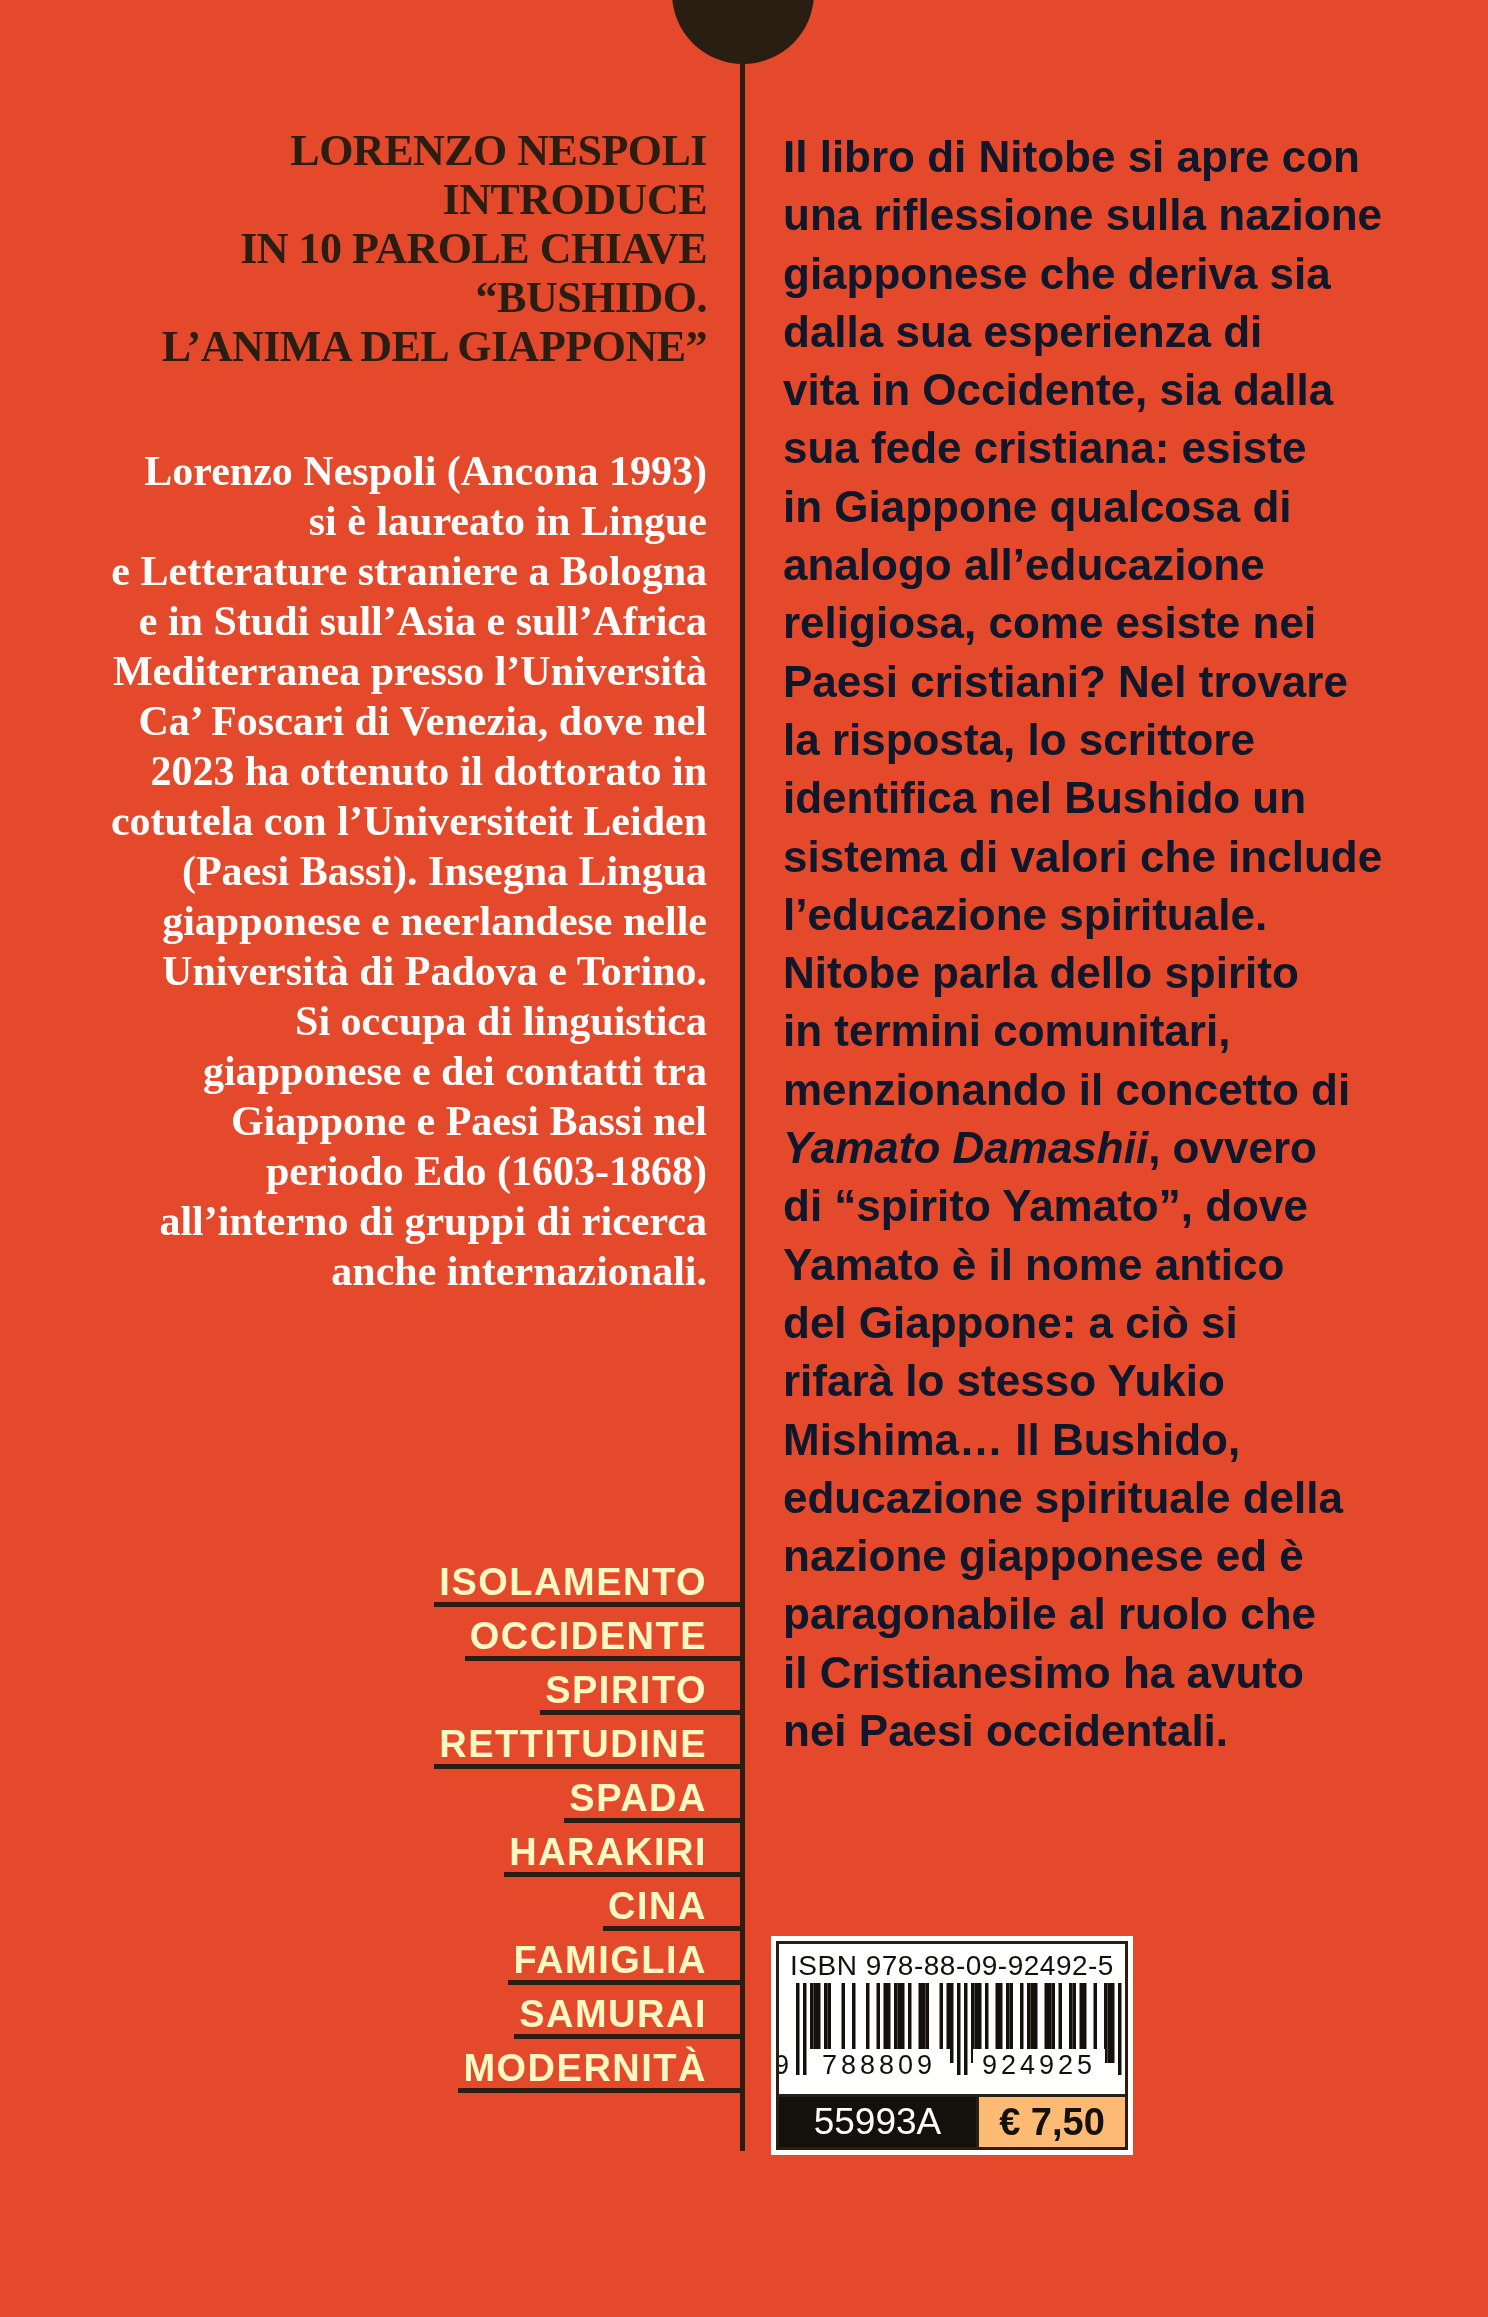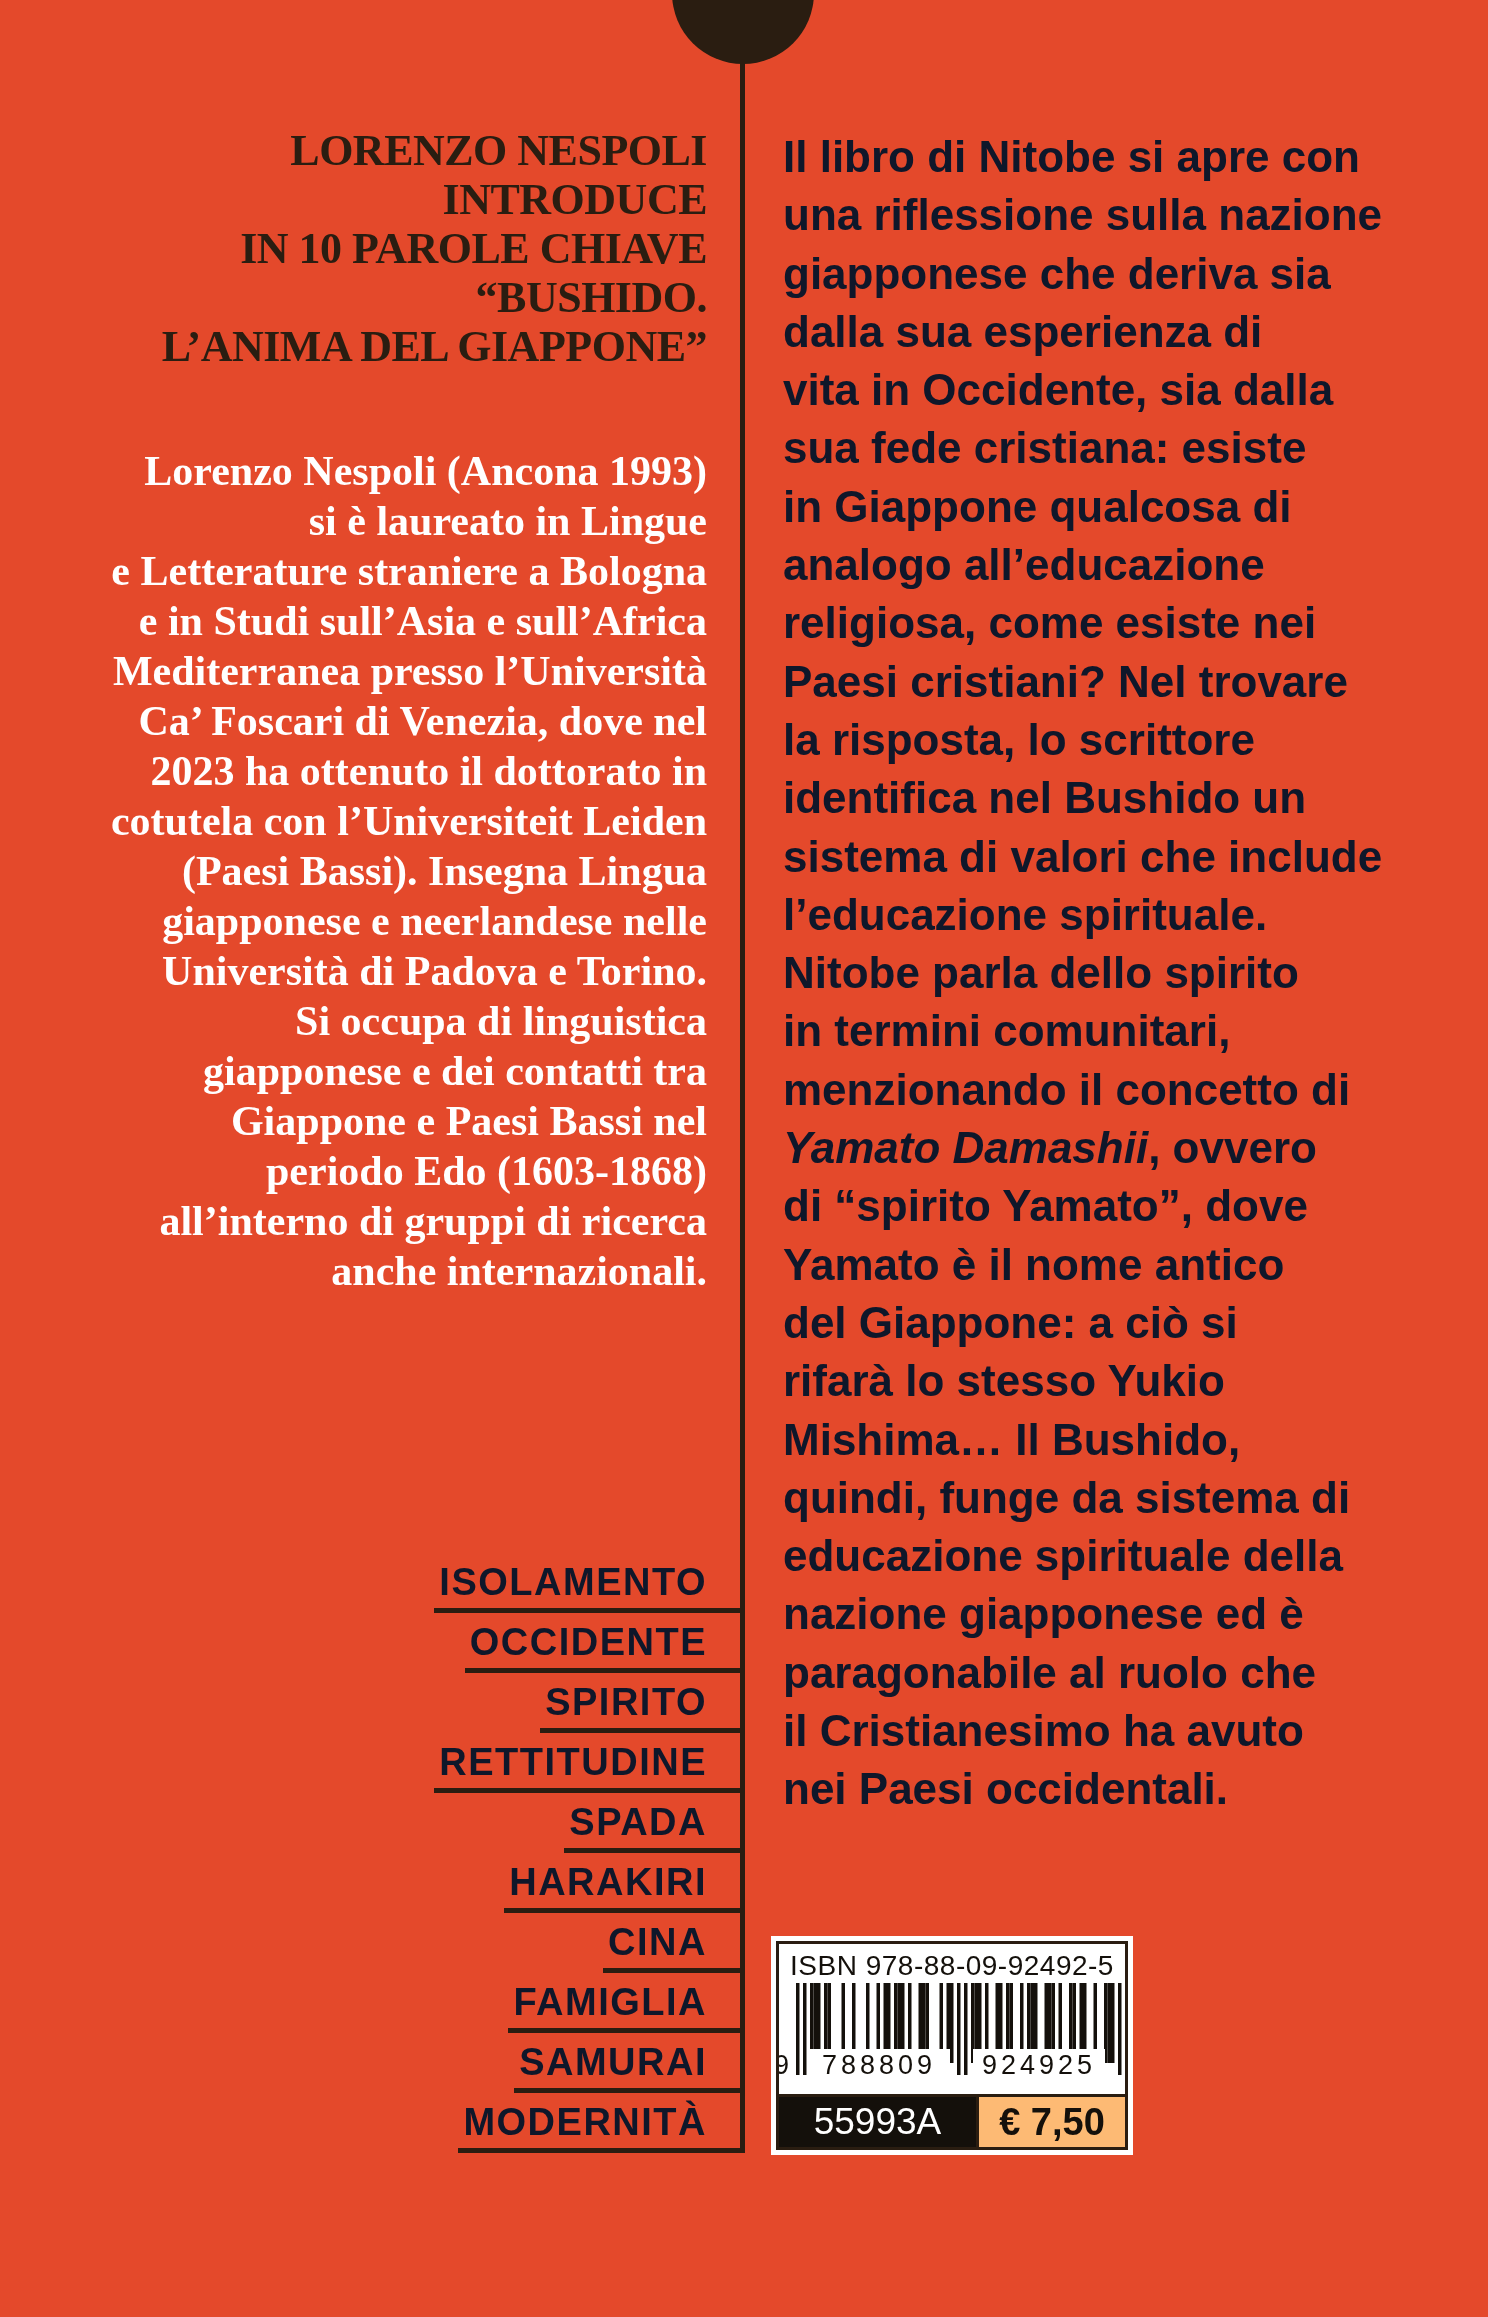--- a/index.html
+++ b/index.html
@@ -40,23 +40,23 @@
     color:#ffffff;
   }
 
   
   .keywords{
     position:absolute;right:743px;top:1563px;
     display:flex;flex-direction:column;align-items:flex-end;
   }
   .kw{
     font-weight:bold;font-size:38px;line-height:38px;
-    letter-spacing:1.5px;color:#0f172a;
+    letter-spacing:1.5px;color:#fef9c3;
     border-bottom:5px solid #2A1D11;
-    padding:0 38px 7px 5px;margin-bottom:10px;
+    padding:0 38px 1px 5px;margin-bottom:10px;
     white-space:nowrap;
   }
 
   
   .blurb{
     position:absolute;left:783px;top:128px;
     font-weight:bold;font-size:44px;line-height:58.3px;
     color:#0f172a;
   }
   .blurb .line{white-space:nowrap;}
@@ -162,21 +162,20 @@
     <div class="line"><span>l’educazione spirituale.</span></div>
     <div class="line"><span>Nitobe parla dello spirito</span></div>
     <div class="line"><span>in termini comunitari,</span></div>
     <div class="line"><span>menzionando il concetto di</span></div>
     <div class="line"><span></span><span class="it">Yamato Damashii</span><span>, ovvero</span></div>
     <div class="line"><span>di “spirito Yamato”, dove</span></div>
     <div class="line"><span>Yamato è il nome antico</span></div>
     <div class="line"><span>del Giappone: a ciò si</span></div>
     <div class="line"><span>rifarà lo stesso Yukio</span></div>
     <div class="line"><span>Mishima… Il Bushido,</span></div>
-    <div class="line"><span>quindi, funge da sistema di</span></div>
     <div class="line"><span>educazione spirituale della</span></div>
     <div class="line"><span>nazione giapponese ed è</span></div>
     <div class="line"><span>paragonabile al ruolo che</span></div>
     <div class="line"><span>il Cristianesimo ha avuto</span></div>
     <div class="line"><span>nei Paesi occidentali.</span></div>
   </div>
 
 <div class="barcode-panel">
   <div class="barcode-inner">
     <div class="bc-top">

